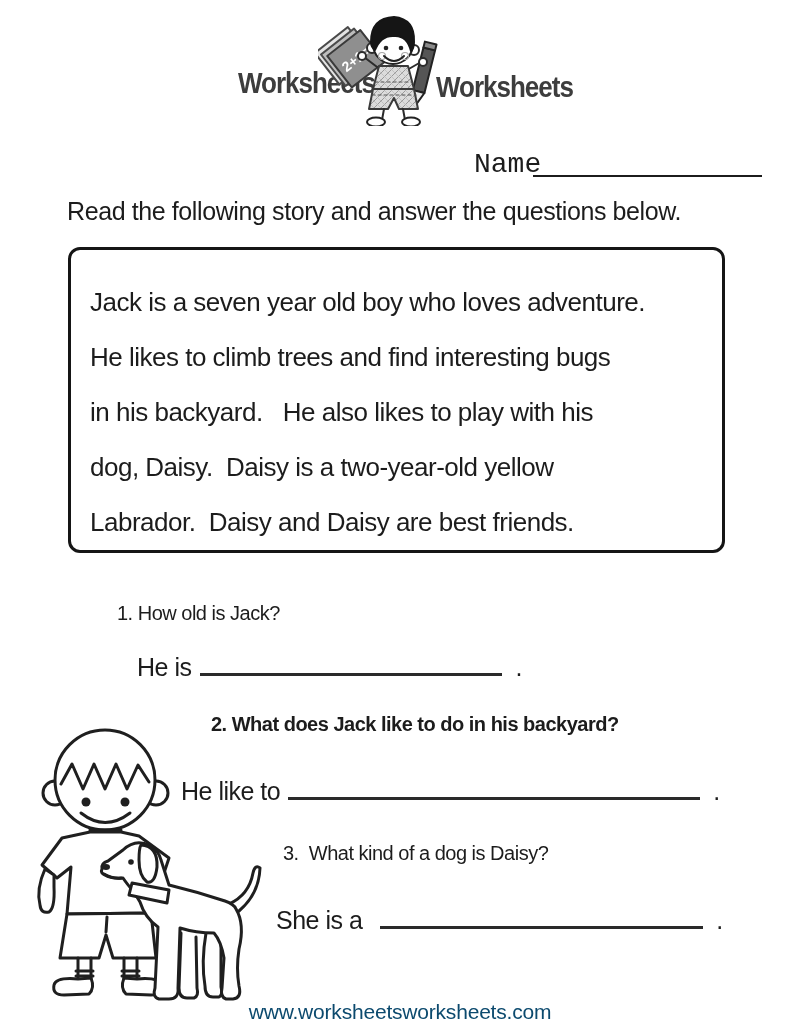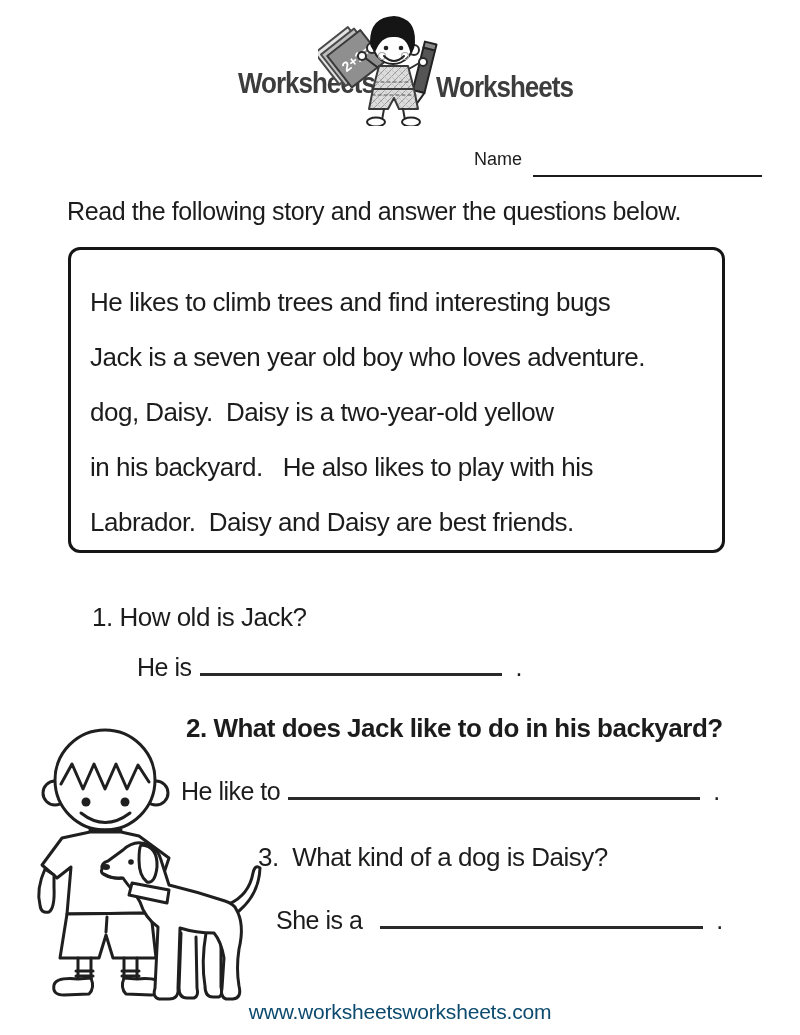--- a/index.html
+++ b/index.html
@@ -9,32 +9,32 @@
   }
   
   .logo-text{
     position:absolute;font-weight:bold;font-size:26px;letter-spacing:-1px;
     color:#3d3d3d;transform:scaleY(1.12);transform-origin:left top;white-space:pre;
   }
   .logo-text.left{left:238px;top:66px;}
   .logo-text.right{left:436px;top:70px;}
   .logo-art{position:absolute;left:318px;top:10px;}
   
-  .name-label{position:absolute;left:474px;top:149px;font-size:18px;}
+  .name-label{position:absolute;left:474px;top:149px;font-size:28px;font-family:Liberation Mono, monospace;}
   .name-line{position:absolute;left:533px;top:150px;width:229px;height:25px;border-bottom:2.5px solid #1c1c1c;}
   
   .instruction{position:absolute;left:67px;top:197px;font-size:25px;font-weight:500;letter-spacing:-0.4px;white-space:pre;}
   
   .story-box{
     position:absolute;left:68px;top:247px;width:657px;height:306px;box-sizing:border-box;
     border:3px solid #151515;border-radius:12px;padding:25px 0 0 19px;
   }
   .story-line{display:block;font-size:26px;letter-spacing:-0.5px;line-height:55px;white-space:pre;}
   
-  .q-label{position:absolute;font-size:26px;letter-spacing:-0.5px;white-space:pre;}
+  .q-label{position:absolute;font-size:20px;letter-spacing:-0.5px;white-space:pre;margin-left:25px;}
   .q1-label{left:92px;top:602px;}
   .q2-label{left:186px;top:713px;font-weight:bold;}
   .q3-label{left:258px;top:842px;}
   .answer-row{position:absolute;font-size:25px;letter-spacing:-0.5px;white-space:nowrap;}
   .a1{left:137px;top:648px;}
   .a2{left:181px;top:772px;}
   .a3{left:276px;top:901px;text-align:right;}
   .blank{display:inline-block;height:25px;border-bottom:3px solid #2a2a2a;vertical-align:baseline;margin-right:13px;}
   .a1 .blank{width:302px;margin-left:9px;}
   .a2 .blank{width:412px;margin-left:8px;}
@@ -103,24 +103,24 @@
   </svg>
 
   <div class="logo-text right">Worksheets</div>
 
   <div class="name-label">Name</div>
   <div class="name-line"></div>
 
   <div class="instruction">Read the following story and answer the questions below.</div>
 
   <div class="story-box">
+    <span class="story-line">Jack is a seven year old boy who loves adventure.</span>
     <span class="story-line">He likes to climb trees and find interesting bugs</span>
-    <span class="story-line">Jack is a seven year old boy who loves adventure.</span>
+    <span class="story-line">in his backyard.   He also likes to play with his</span>
     <span class="story-line">dog, Daisy.  Daisy is a two-year-old yellow</span>
-    <span class="story-line">in his backyard.   He also likes to play with his</span>
     <span class="story-line">Labrador.  Daisy and Daisy are best friends.</span>
   </div>
 
   <div class="q-label q1-label">1. How old is Jack?</div>
   <div class="answer-row a1">
     <span>He is</span><span class="blank"></span><span>.</span>
   </div>
 
   <div class="q-label q2-label">2. What does Jack like to do in his backyard?</div>
   <div class="answer-row a2">

